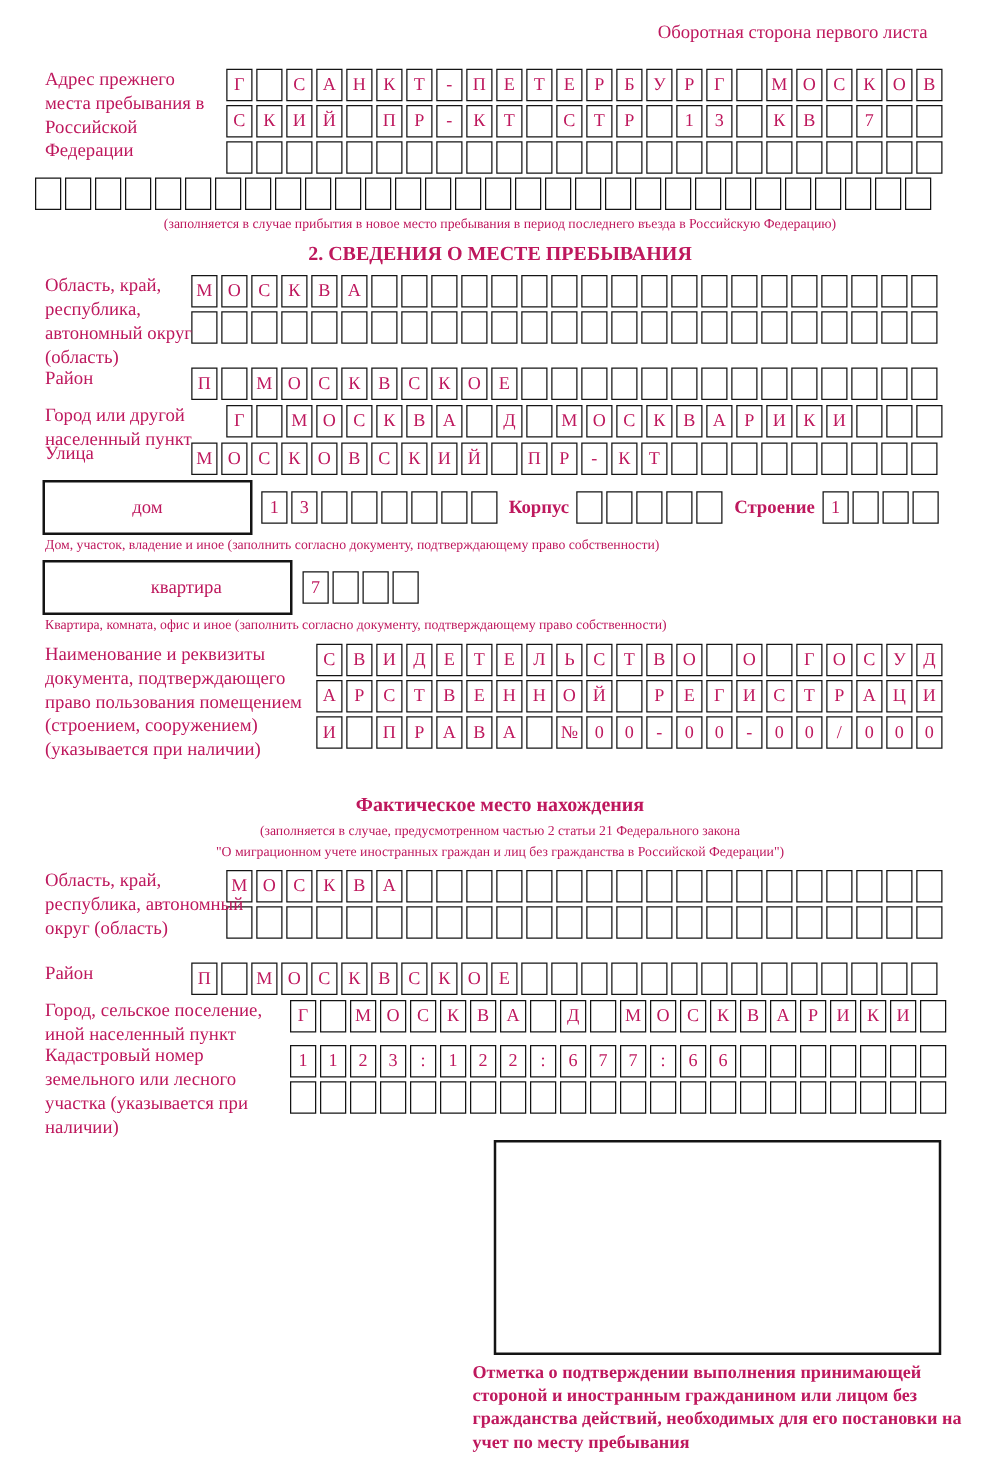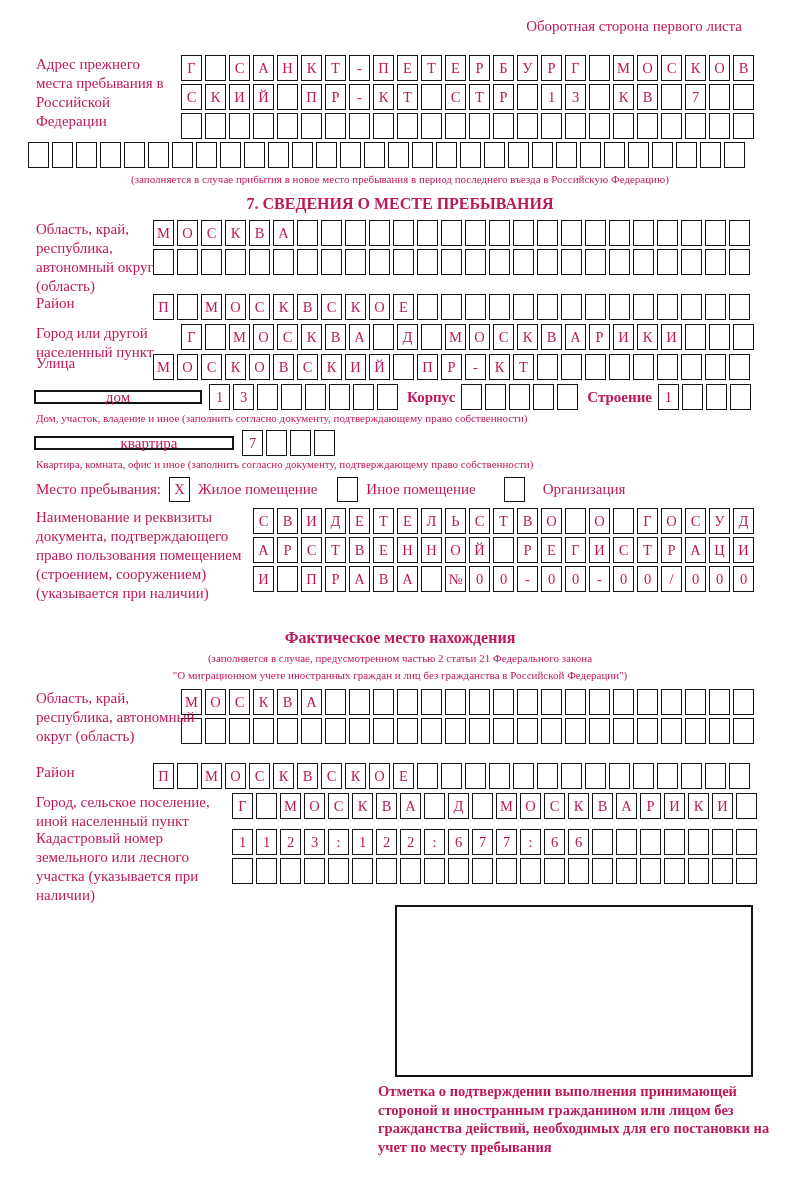--- a/index.html
+++ b/index.html
@@ -17,21 +17,21 @@
   .cell{flex:0 0 21px;width:21px;height:26px;box-sizing:border-box;border:1.5px solid #141414;
         display:flex;align-items:center;justify-content:center;font-size:14.5px;background:#fff;}
   .note{font-size:11px;line-height:17px;}
   .center{text-align:center;}
   .ml36{margin-left:36px;}
   .sect-title{text-align:center;font-weight:bold;font-size:16px;line-height:20px;}
   .mt2{margin-top:2px}.mt3{margin-top:3px}.mt5{margin-top:5px}
   .mt6{margin-top:6px}.mt8{margin-top:8px}.mt20{margin-top:20px}
   .mh30{min-height:30px}.mh74{min-height:74px}.mh112{min-height:112px}
   .inline-row{display:flex;align-items:center;margin-left:34px;min-height:26px;}
-  .labelbox{box-sizing:border-box;height:14px;border:2px solid #141414;display:flex;
+  .labelbox{box-sizing:border-box;height:44px;border:2px solid #141414;display:flex;
             align-items:center;justify-content:center;font-size:15px;background:#fff;}
   .dom{width:168px;margin-right:7px;}
   .kv{width:200px;margin-right:8px;padding-left:30px;}
   .inl-lbl{margin:0 6px 0 9px;white-space:nowrap;font-weight:bold;}
   .stayrow{display:flex;align-items:center;margin:4px 0 0 36px;min-height:25px;}
   .chk{flex:0 0 21px;width:21px;height:25px;box-sizing:border-box;border:1.5px solid #141414;
        display:flex;align-items:center;justify-content:center;font-size:14.5px;}
   .ml8{margin-left:8px}.ml18{margin-left:18px}.ml20{margin-left:20px}.ml28{margin-left:28px}
   .stay-note{margin-left:200px;width:280px;text-align:center;}
   .stampbox{margin:2px 0 0 395px;width:358px;height:172px;box-sizing:border-box;border:2px solid #141414;background:#fff;}
@@ -154,21 +154,21 @@
         <span class="cell"></span>
         <span class="cell"></span>
         <span class="cell"></span>
         <span class="cell"></span>
         <span class="cell"></span>
         <span class="cell"></span>
       </div>
   </div>
   <div class="note center">(заполняется в случае прибытия в новое место пребывания в период последнего въезда в Российскую Федерацию)</div>
 
-  <div class="sect-title mt6">7. СВЕДЕНИЯ О МЕСТЕ ПРЕБЫВАНИЯ</div>
+  <div class="sect-title mt6">2. СВЕДЕНИЯ О МЕСТЕ ПРЕБЫВАНИЯ</div>
 
   <div class="block mh74 mt6">
     <div class="lbl w118">Область, край, республика, автономный округ (область)</div>
     <div class="off153">
       <div class="cellrow">
           <span class="cell">М</span>
           <span class="cell">О</span>
           <span class="cell">С</span>
           <span class="cell">К</span>
           <span class="cell">В</span>
@@ -349,29 +349,20 @@
     <div class="labelbox kv">квартира</div>
     <div class="cellrow nomb">
         <span class="cell">7</span>
         <span class="cell"></span>
         <span class="cell"></span>
         <span class="cell"></span>
       </div>
   </div>
   <div class="note ml36">Квартира, комната, офис и иное (заполнить согласно документу, подтверждающему право собственности)</div>
 
-  <div class="stayrow">
-    <span>Место пребывания:</span>
-    <span class="chk ml8">X</span>
-    <span class="ml8">Жилое помещение</span>
-    <span class="chk ml20"></span>
-    <span class="ml8">Иное помещение</span>
-    <span class="chk ml28"></span>
-    <span class="ml18">Организация</span>
-  </div>
 
   <div class="block mh112 mt6">
     <div class="lbl w210">Наименование и реквизиты документа, подтверждающего право пользования помещением (строением, сооружением) (указывается при наличии)</div>
     <div class="off253">
       <div class="cellrow">
           <span class="cell">С</span>
           <span class="cell">В</span>
           <span class="cell">И</span>
           <span class="cell">Д</span>
           <span class="cell">Е</span>

